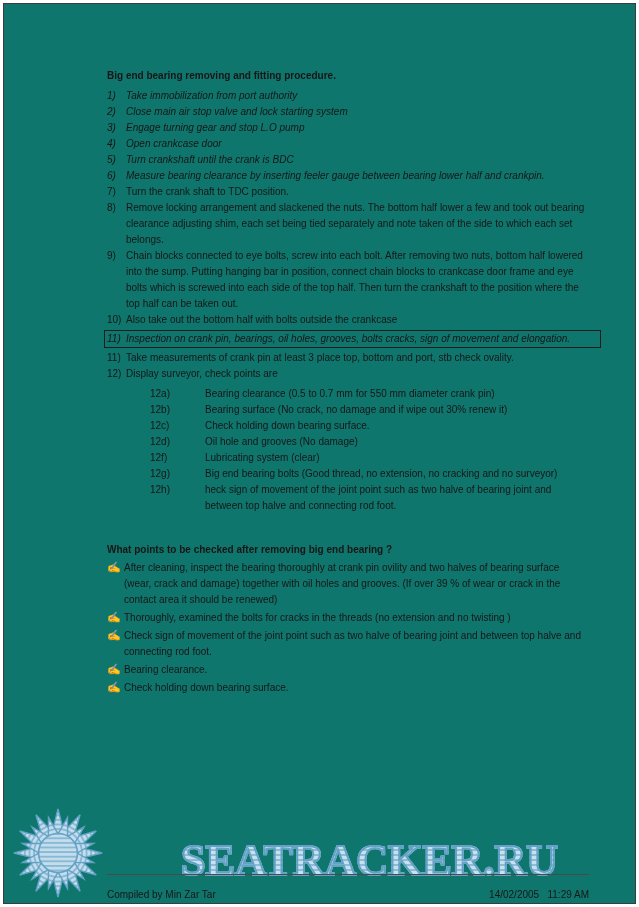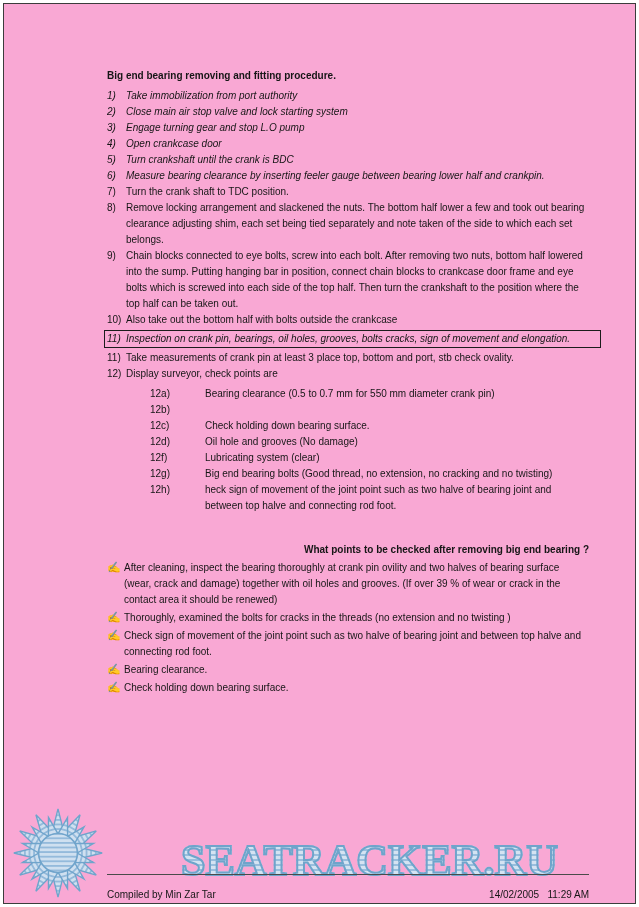--- a/index.html
+++ b/index.html
@@ -1,36 +1,36 @@
 <!DOCTYPE html>
 <html><head>
 <meta charset="utf-8">
 <style>
   * { margin:0; padding:0; box-sizing:border-box; }
   html,body { background:#fff; }
   body { font-family:"Liberation Sans", sans-serif; color:#161616; }
   .page {
     position:relative; width:633px; height:901px; margin:3px;
-    border:1px solid #3c3c3c; background:#f9a8d4; overflow:hidden;
+    border:1px solid #3c3c3c; background:#0f766e; overflow:hidden;
   }
   .content { position:absolute; left:103px; top:64px; width:482px; font-size:10px; line-height:16px; }
   .title { font-weight:bold; margin-bottom:4px; }
   .row { display:flex; }
   .row .num { flex:0 0 19px; }
   .row .txt { flex:1; }
   .it { font-style:italic; }
   .boxed {
     border:1px solid #1c1c1c; margin:2px -12px 2px -3px; padding:0 2px;
     display:flex;
   }
   .boxed .num { flex:0 0 19px; }
   .sublist { margin-top:4px; }
   .sub { display:flex; }
   .sub .num { flex:0 0 55px; margin-left:43px; }
-  .heading2 { font-weight:bold; margin-top:28px; margin-bottom:2px;text-align:right; }
+  .heading2 { font-weight:bold; margin-top:28px; margin-bottom:2px; }
   .b-row { display:flex; margin-top:2px; }
   .b-icon { flex:0 0 17px; font-size:11px; line-height:15px; }
   .footer {
     position:absolute; left:103px; width:482px; top:870px;
     border-top:1px solid #4a4a4a; display:flex; justify-content:space-between;
     padding-top:14px; font-size:10px; z-index:3;
   }
   .footer span { white-space:pre; }
   .watermark {
     position:absolute; left:8px; right:2px; bottom:2px; height:98px;
@@ -112,36 +112,37 @@
       <span class="txt">Display surveyor, check points are</span>
     </div>
 
     <div class="sublist">
       <div class="sub">
         <span class="num">12a)</span>
         <span class="txt">Bearing clearance (0.5 to 0.7 mm for 550 mm diameter crank pin)</span>
       </div>
       <div class="sub">
         <span class="num">12b)</span>
+        <span class="txt">Bearing surface (No crack, no damage and if wipe out 30% renew it)</span>
       </div>
       <div class="sub">
         <span class="num">12c)</span>
         <span class="txt">Check holding down bearing surface.</span>
       </div>
       <div class="sub">
         <span class="num">12d)</span>
         <span class="txt">Oil hole and grooves (No damage)</span>
       </div>
       <div class="sub">
         <span class="num">12f)</span>
         <span class="txt">Lubricating system (clear)</span>
       </div>
       <div class="sub">
         <span class="num">12g)</span>
-        <span class="txt">Big end bearing bolts (Good thread, no extension, no cracking and no twisting)</span>
+        <span class="txt">Big end bearing bolts (Good thread, no extension, no cracking and no surveyor)</span>
       </div>
       <div class="sub">
         <span class="num">12h)</span>
         <span class="txt">heck sign of movement of the joint point such as two halve of bearing joint and between top halve and connecting rod foot.</span>
       </div>
     </div>
 
     <div class="heading2">What points to be checked after removing big end bearing ?</div>
 
     <div>

